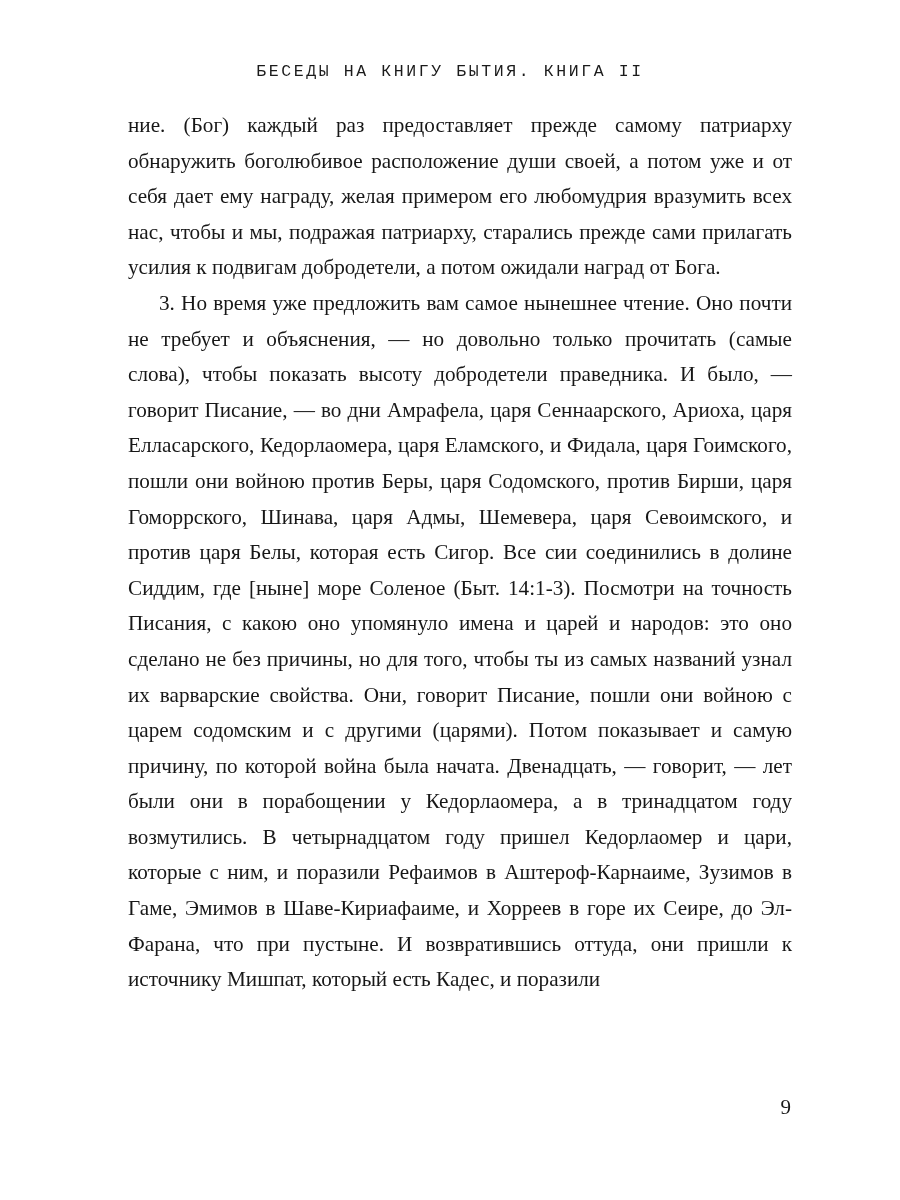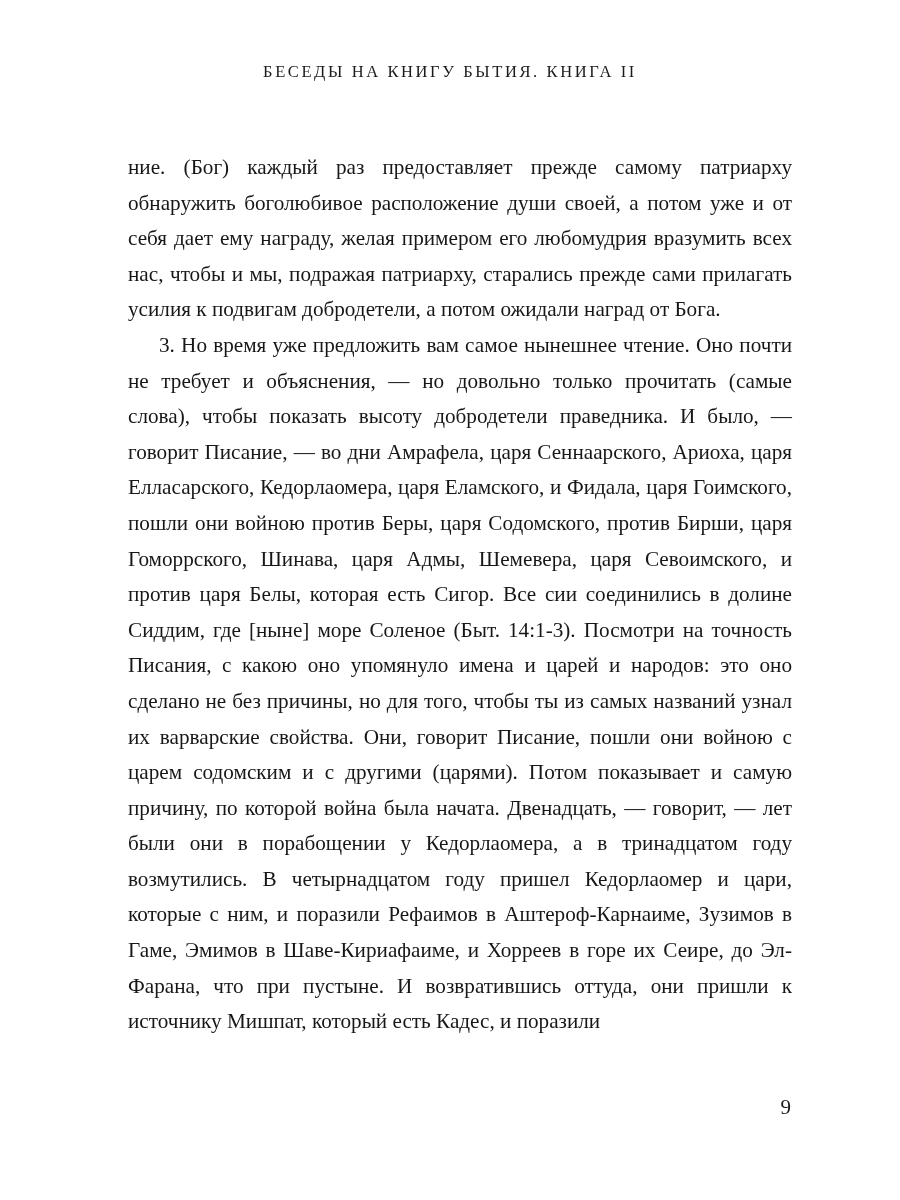--- a/index.html
+++ b/index.html
@@ -26,27 +26,27 @@
     top: 62px;
     left: 0;
     width: 900px;
     text-align: center;
     font-size: 16.5px;
     letter-spacing: 2.6px;
     font-variant: small-caps;
     text-transform: uppercase;
     color: #1b1b1b;
     white-space: nowrap;
+    font-family: Liberation Mono, monospace;
   }
   .text-block {
     position: absolute;
     top: 108px;
     left: 128px;
     width: 664px;
-    margin-top: 42px;
   }
   p {
     margin: 0;
     font-size: 21.2px;
     line-height: 35.6px;
     text-align: justify;
     text-justify: inter-word;
     color: #171717;
     hyphens: manual;
   }

